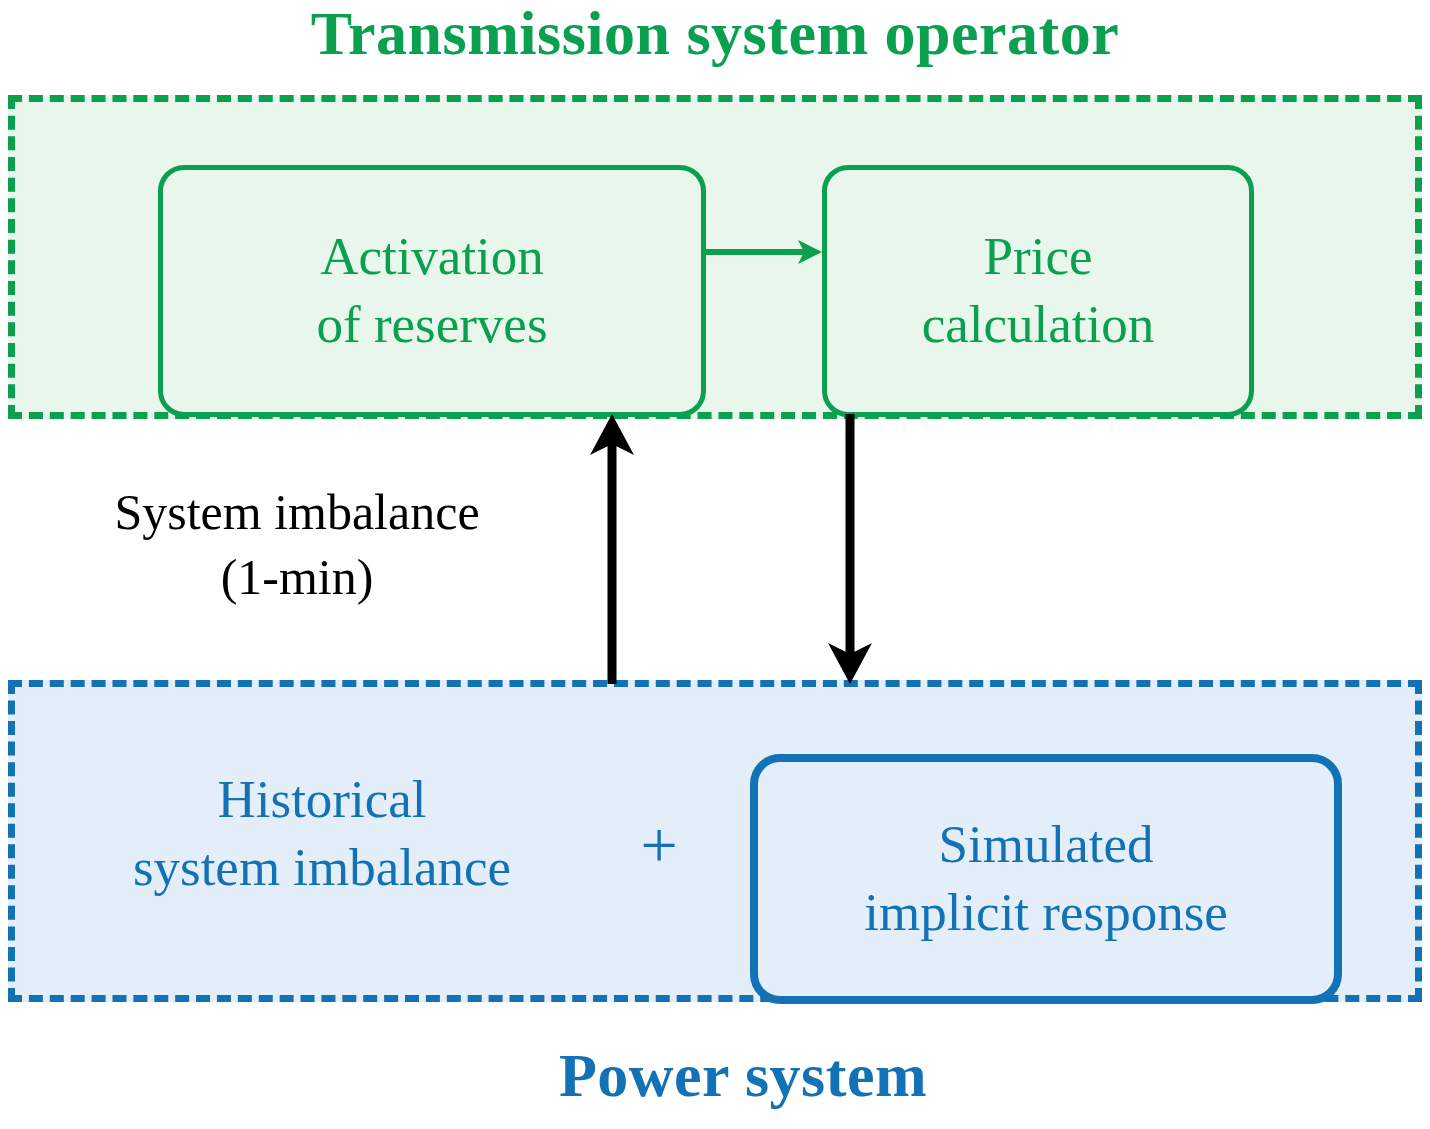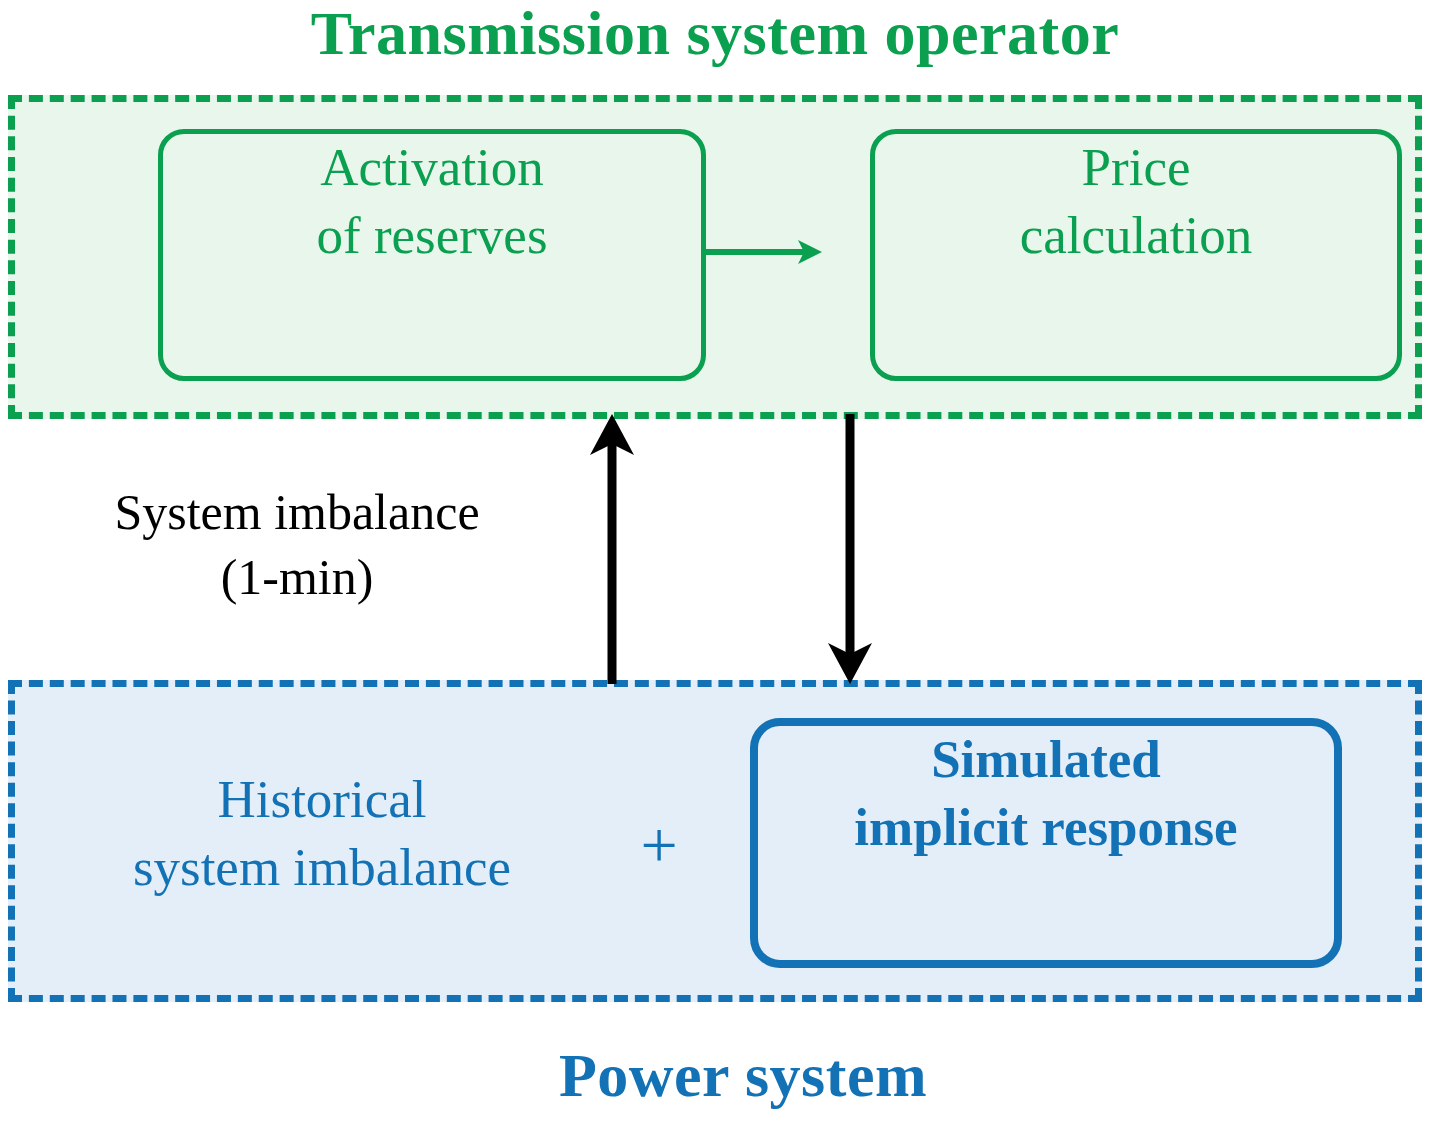--- a/index.html
+++ b/index.html
@@ -69,46 +69,48 @@
     height: 322px;
     background: var(--blue-fill);
     border: 7px dashed var(--blue);
   }
 
   
   .node-box {
     position: absolute;
     box-sizing: border-box;
     display: flex;
+    align-items: center;
     justify-content: center;
     text-align: center;
     line-height: 1.28;
     border-radius: 26px;
+    margin-top: 36px;
   }
   .node-box .node-label {
     display: block;
     white-space: pre-line;
   }
   .green-box {
     background: var(--green-fill);
     border: 5px solid var(--green);
     color: var(--green);
     font-size: 53px;
   }
   .blue-box {
     background: var(--blue-fill);
     border: 8px solid var(--blue);
     color: var(--blue);
     font-size: 53px;
     border-radius: 30px;
   }
 
   #box-activation { left: 158px; top: 129px; width: 548px; height: 252px; }
-  #box-price      { left: 870px; top: 129px; width: 532px; height: 252px; }
-  #box-simulated  { left: 750px; top: 718px; width: 592px; height: 250px; font-weight: bold; }
+  #box-price      { left: 822px; top: 129px; width: 432px; height: 252px; }
+  #box-simulated  { left: 750px; top: 718px; width: 592px; height: 250px; }
 
   
   #text-historical {
     position: absolute;
     left: 42px;
     top: 766px;
     width: 560px;
     text-align: center;
     color: var(--blue);
     font-size: 53px;

